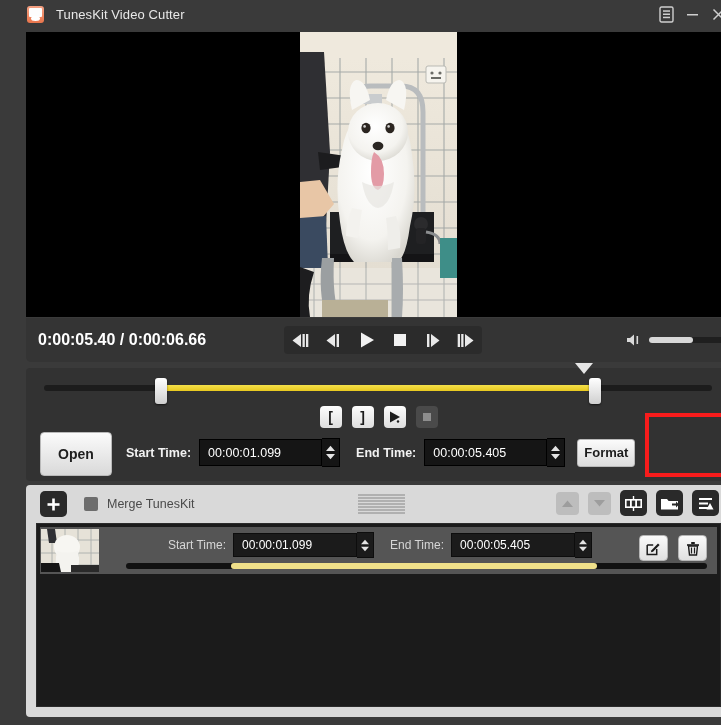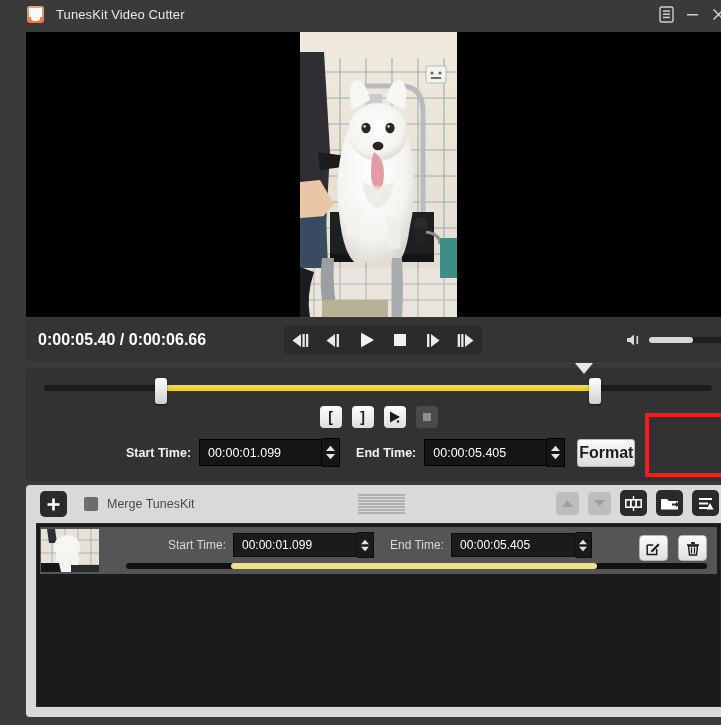--- a/index.html
+++ b/index.html
@@ -66,21 +66,21 @@
 
   .timefield-row{position:absolute;left:100px;top:70px;display:flex;align-items:center;}
   .tf-label{color:#f2f2f2;font-size:12.5px;font-weight:bold;margin-right:8px;}
   .tf-box{width:113px;height:25px;background:#151515;border:1px solid #000;
     display:flex;align-items:center;padding-left:8px;color:#fff;font-size:12.5px;}
   .spin{width:17px;height:27px;background:#151515;border:1px solid #000;border-left:none;
     display:flex;flex-direction:column;align-items:center;justify-content:center;gap:1px;cursor:default;}
   .spin svg{display:block;}
   .fmt-btn{margin-left:12px;width:56px;height:26px;border-radius:3px;
     background:linear-gradient(#fbfbfb,#dcdcdc);border:1px solid #b9b9b9;
-    display:flex;align-items:center;justify-content:center;color:#1c1c1c;font-size:16px;font-weight:bold;cursor:default;}
+    display:flex;align-items:center;justify-content:center;color:#1c1c1c;font-size:13px;font-weight:bold;cursor:default;}
 
   .start-hl{position:absolute;left:627px;top:413px;width:86px;height:64px;
     border:4px solid #f81c1c;box-sizing:border-box;}
   .start-btn{position:absolute;left:639px;top:424px;width:64px;height:42px;border-radius:3px;
     background:linear-gradient(#fcfcfc,#d7d7d7);border:1px solid #aeaeae;
     display:flex;align-items:center;justify-content:center;color:#161616;font-size:14px;font-weight:bold;cursor:default;}
 
   
   .segpanel{position:absolute;left:8px;top:485px;width:705px;height:232px;
     background:#d9d9d9;border-radius:4px;}
@@ -298,20 +298,21 @@
             <circle cx="10" cy="11.5" r="1.2" fill="#1c1c1c"></circle>
           </svg>
       </div>
       <div class="mark-btn dis">
         <svg width="12" height="12" viewBox="0 0 12 12">
             <rect x="2" y="2" width="8" height="8" fill="#8e8e8e"></rect>
           </svg>
       </div>
     </div>
 
+    <div class="openbtn">Open</div>
 
     <div class="timefield-row">
       <div class="tf-label">Start Time:</div>
       <div class="tf-box">00:00:01.099</div>
       <div class="spin">
         <svg width="11" height="7" viewBox="0 0 11 7">
             <path d="M5.5 0.8 L10 6 L1 6 Z" fill="#e4e4e4"></path>
           </svg>
         <svg width="11" height="7" viewBox="0 0 11 7">
             <path d="M5.5 6.2 L1 1 L10 1 Z" fill="#e4e4e4"></path>

